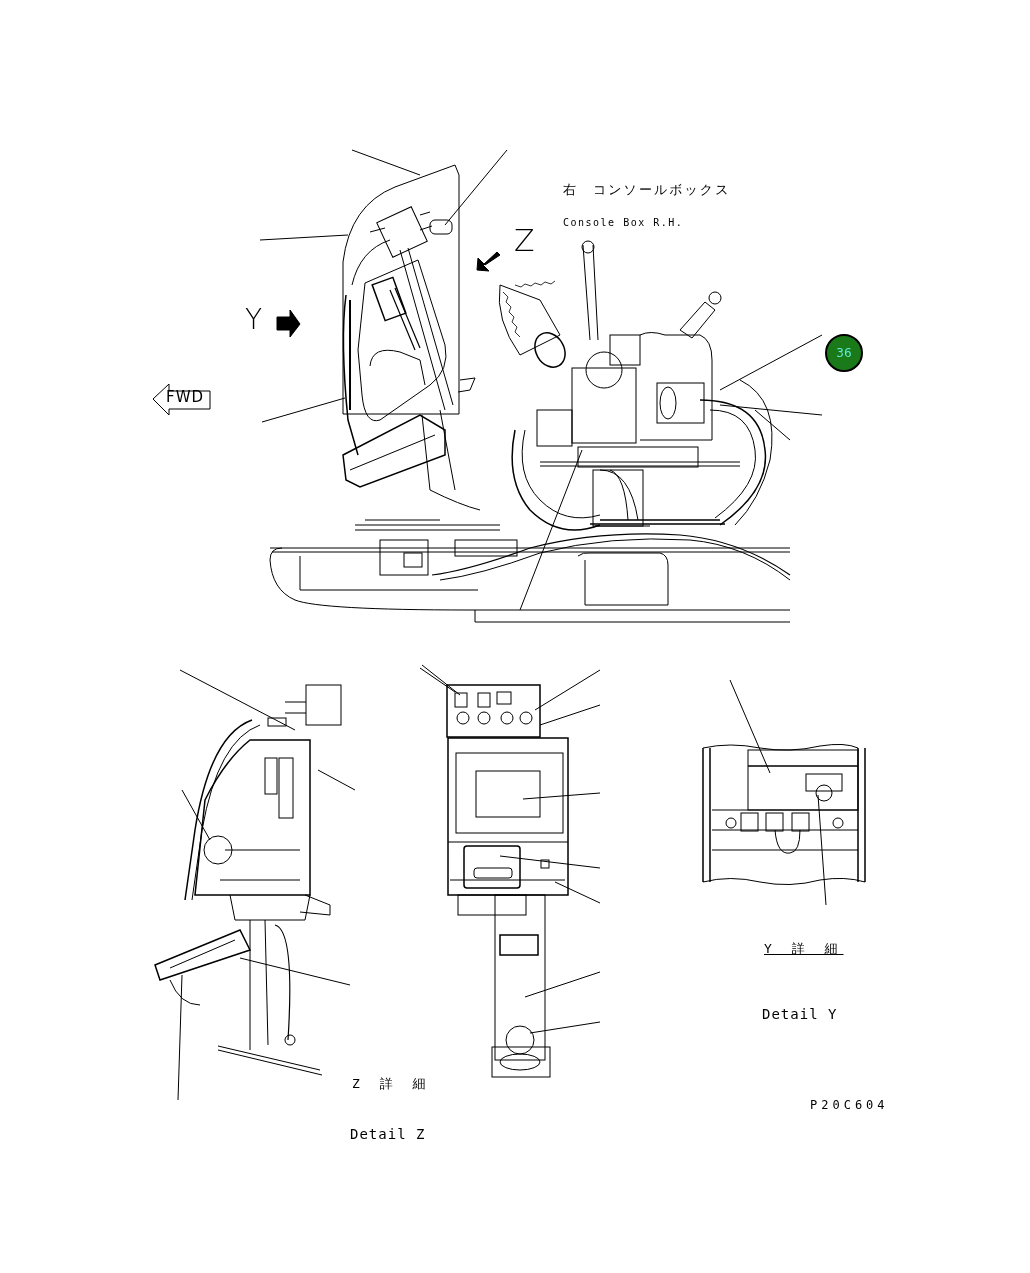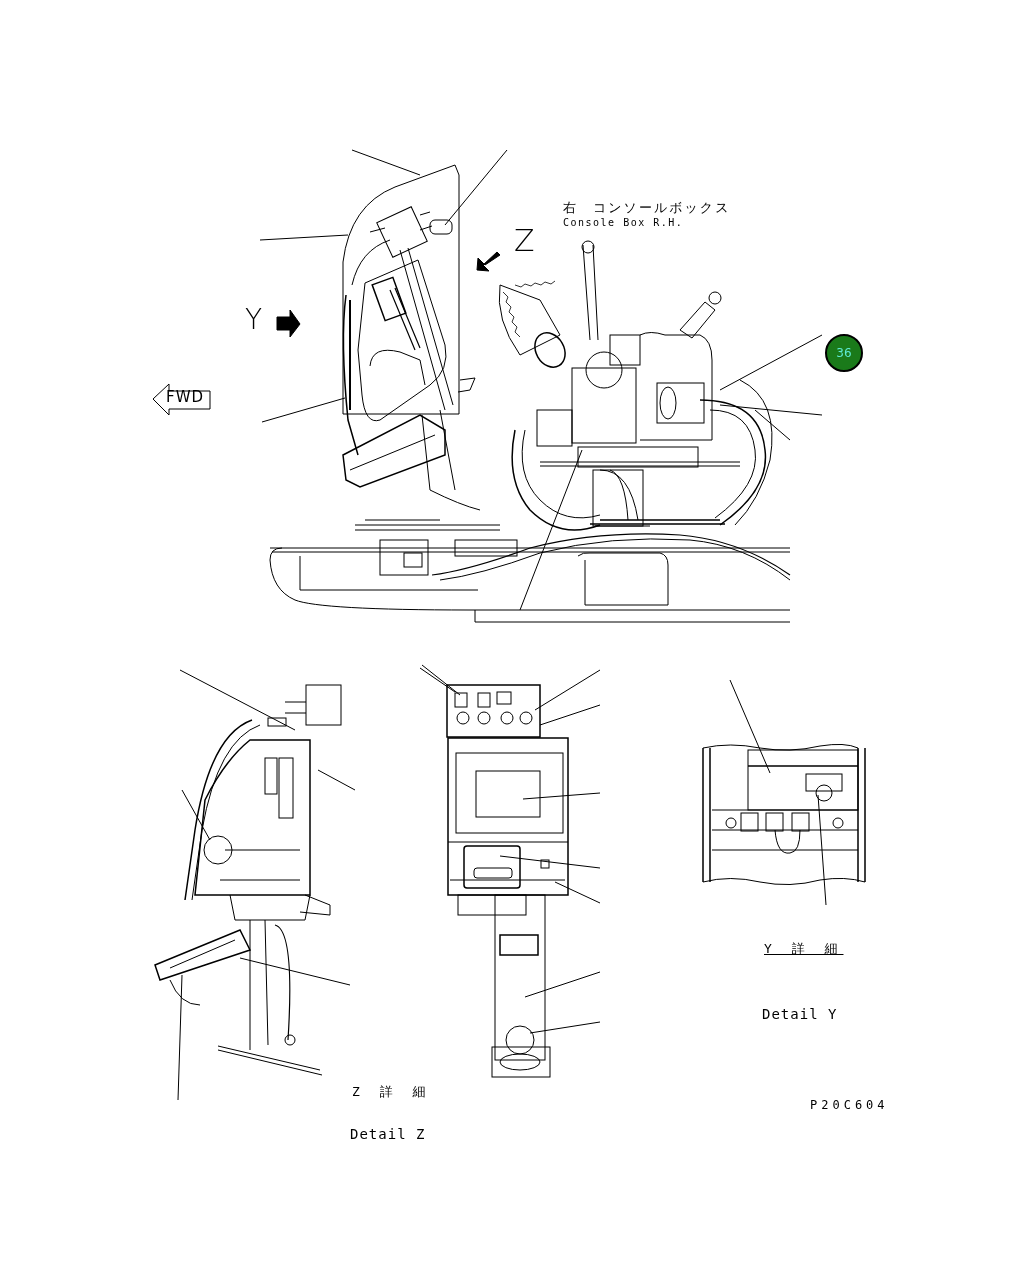--- a/index.html
+++ b/index.html
@@ -1,25 +1,25 @@
 <!DOCTYPE html>
 <html><head>
 <meta charset="utf-8">
 <style>
   html, body { margin: 0; padding: 0; background: #ffffff; }
   body { width: 1030px; height: 1273px; position: relative; overflow: hidden;
          font-family: "DejaVu Sans Mono", monospace; color: #000; }
   svg.drawing { position: absolute; left: 0; top: 0; width: 1030px; height: 1273px; }
   .lbl { position: absolute; white-space: pre; font-family: "DejaVu Sans Mono", monospace;
          color: #000; line-height: 1; }
-  .title-jp { left: 563px; top: 201px; font-size: 13px; letter-spacing: 2px; }
+  .title-jp { left: 563px; top: 183px; font-size: 13px; letter-spacing: 2px; }
   .title-en { left: 563px; top: 218px; font-size: 10px; letter-spacing: 1.5px; }
   .view-z { left: 514px; top: 226px; font-size: 30px; font-family: "DejaVu Sans", sans-serif; font-weight: 200; }
   .view-y { left: 245px; top: 306px; font-size: 28px; font-family: "DejaVu Sans", sans-serif; font-weight: 200; }
-  .detz-jp { left: 352px; top: 1077px; font-size: 13px; letter-spacing: 6px; margin-top: 8px; }
+  .detz-jp { left: 352px; top: 1077px; font-size: 13px; letter-spacing: 6px; }
   .detz-en { left: 350px; top: 1127px; font-size: 14px; letter-spacing: 1px; }
   .dety-jp { left: 764px; top: 942px; font-size: 13px; letter-spacing: 6px; text-decoration: underline; }
   .dety-en { left: 762px; top: 959px; font-size: 14px; letter-spacing: 1px; margin-top: 48px; }
   .drawno { left: 810px; top: 1099px; font-size: 12px; letter-spacing: 4px; }
   .badge { position: absolute; left: 825px; top: 334px; width: 38px; height: 38px;
            border-radius: 50%; background: #1a7a1a; border: 2px solid #000;
            color: #5eead4; font-family: "DejaVu Sans", sans-serif; font-size: 12px;
            display: flex; align-items: center; justify-content: center; box-sizing: border-box; }
   .fwd { position: absolute; left: 152px; top: 381px; width: 60px; height: 36px; }
   .fwd-text { position: absolute; left: 166px; top: 390px; font-family: "DejaVu Sans", sans-serif;

